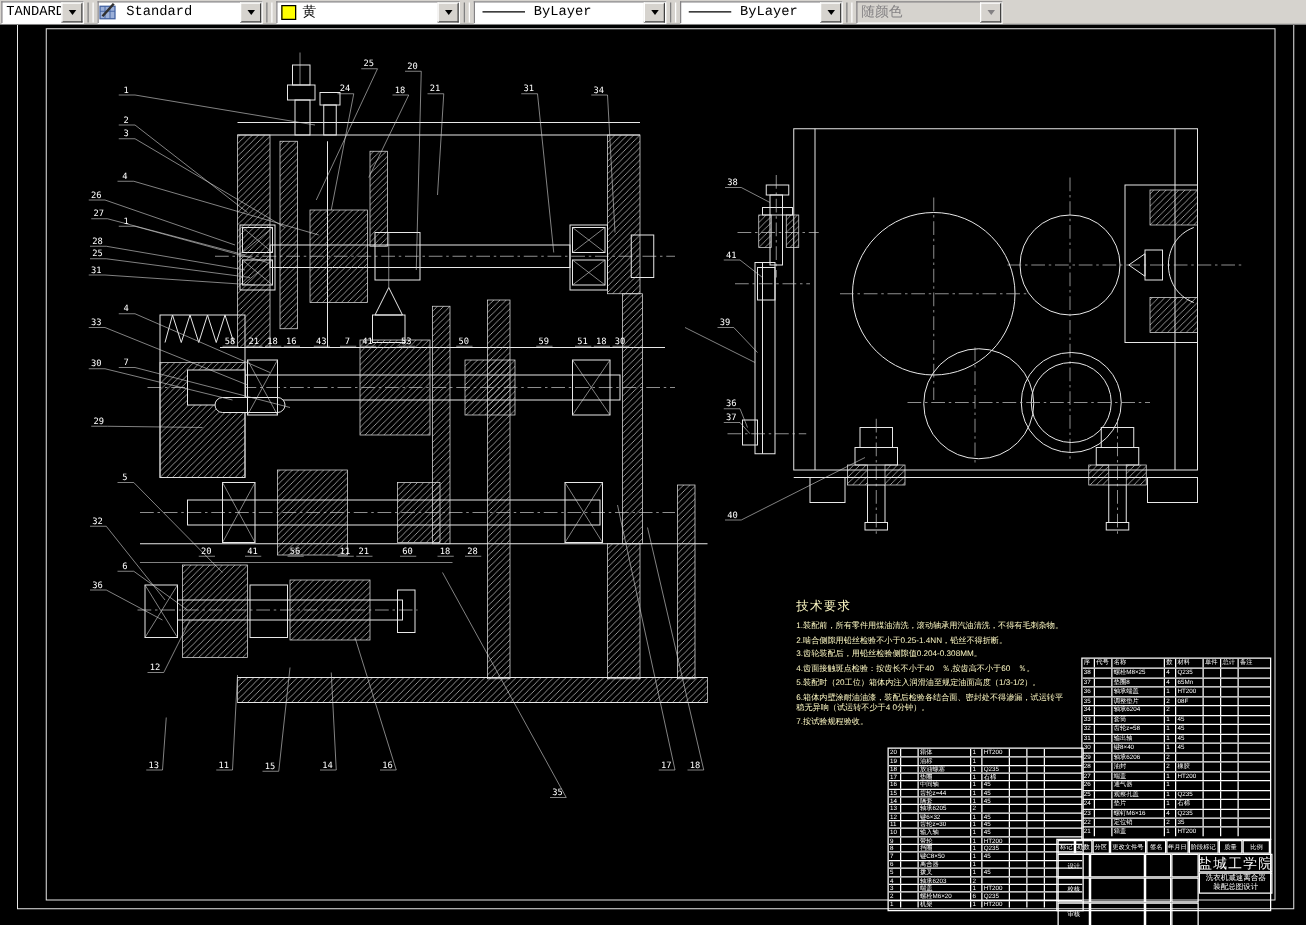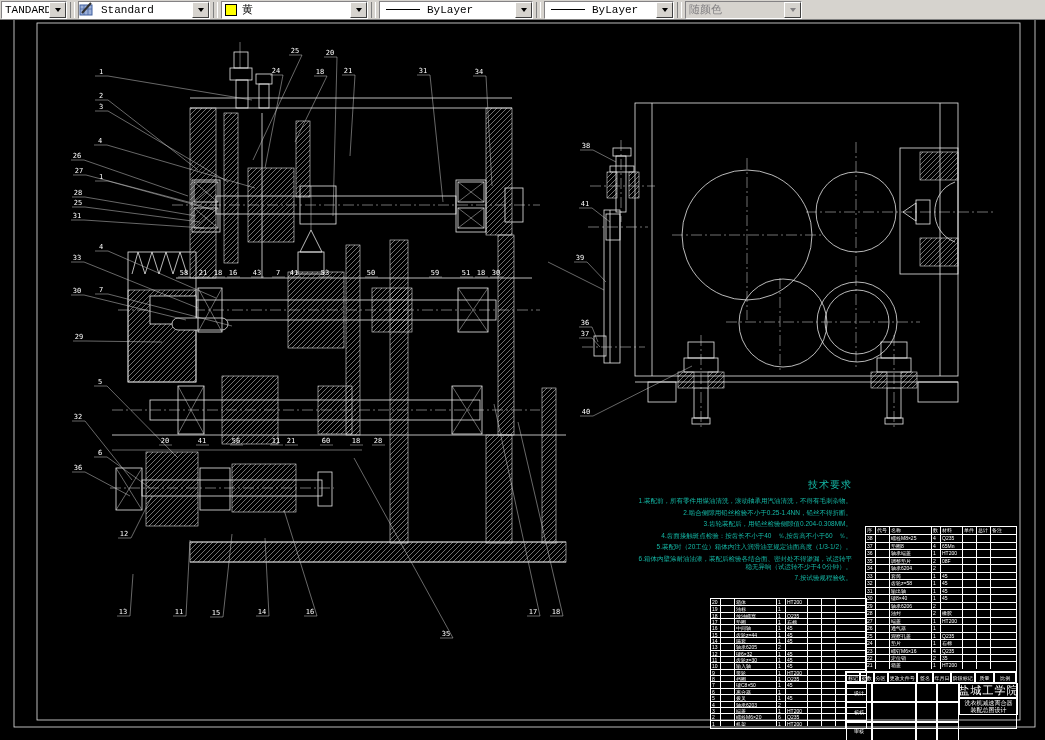--- a/index.html
+++ b/index.html
@@ -30,21 +30,21 @@
   
   .canvas{position:absolute;top:20px;left:0;width:1045px;height:718px;background:#000;}
   svg{position:absolute;top:0;left:0;}
   svg .s{stroke:#e8e8e8;stroke-width:0.8;fill:none;}
   svg .h{stroke:#dcdcdc;stroke-width:0.6;fill:url(#hat);}
   svg .cl{stroke:#cfcfcf;stroke-width:0.55;fill:none;stroke-dasharray:11 3 2 3;}
   svg .thin{stroke:#cfcfcf;stroke-width:0.5;fill:none;}
   svg text{fill:#fff;stroke:none;font-family:"DejaVu Sans Mono",monospace;}
   svg .blk{fill:#000;stroke:#e8e8e8;stroke-width:0.8;}
   
-  .techreq{position:absolute;color:#14b8a6;text-align:right;}
+  .techreq{position:absolute;color:#fef9c3;}
   .techreq .t{font-size:10px;letter-spacing:1px;margin-bottom:5px;}
   .techreq .i{font-size:6.5px;line-height:8px;margin-bottom:3.5px;width:215px;}
   .bom{position:absolute;border:1px solid #fff;box-sizing:border-box;
     color:#fff;font-size:5px;overflow:hidden;}
   .bom .r{display:flex;box-sizing:border-box;border-top:1px solid #fff;}
   .bom .r:first-child{border-top:none;}
   .bom .c{box-sizing:border-box;border-left:1px solid #fff;overflow:hidden;
     white-space:nowrap;line-height:1.3;padding-left:1px;}
   .bom .c:first-child{border-left:none;}
   .tblock{position:absolute;border:1px solid #fff;box-sizing:border-box;

